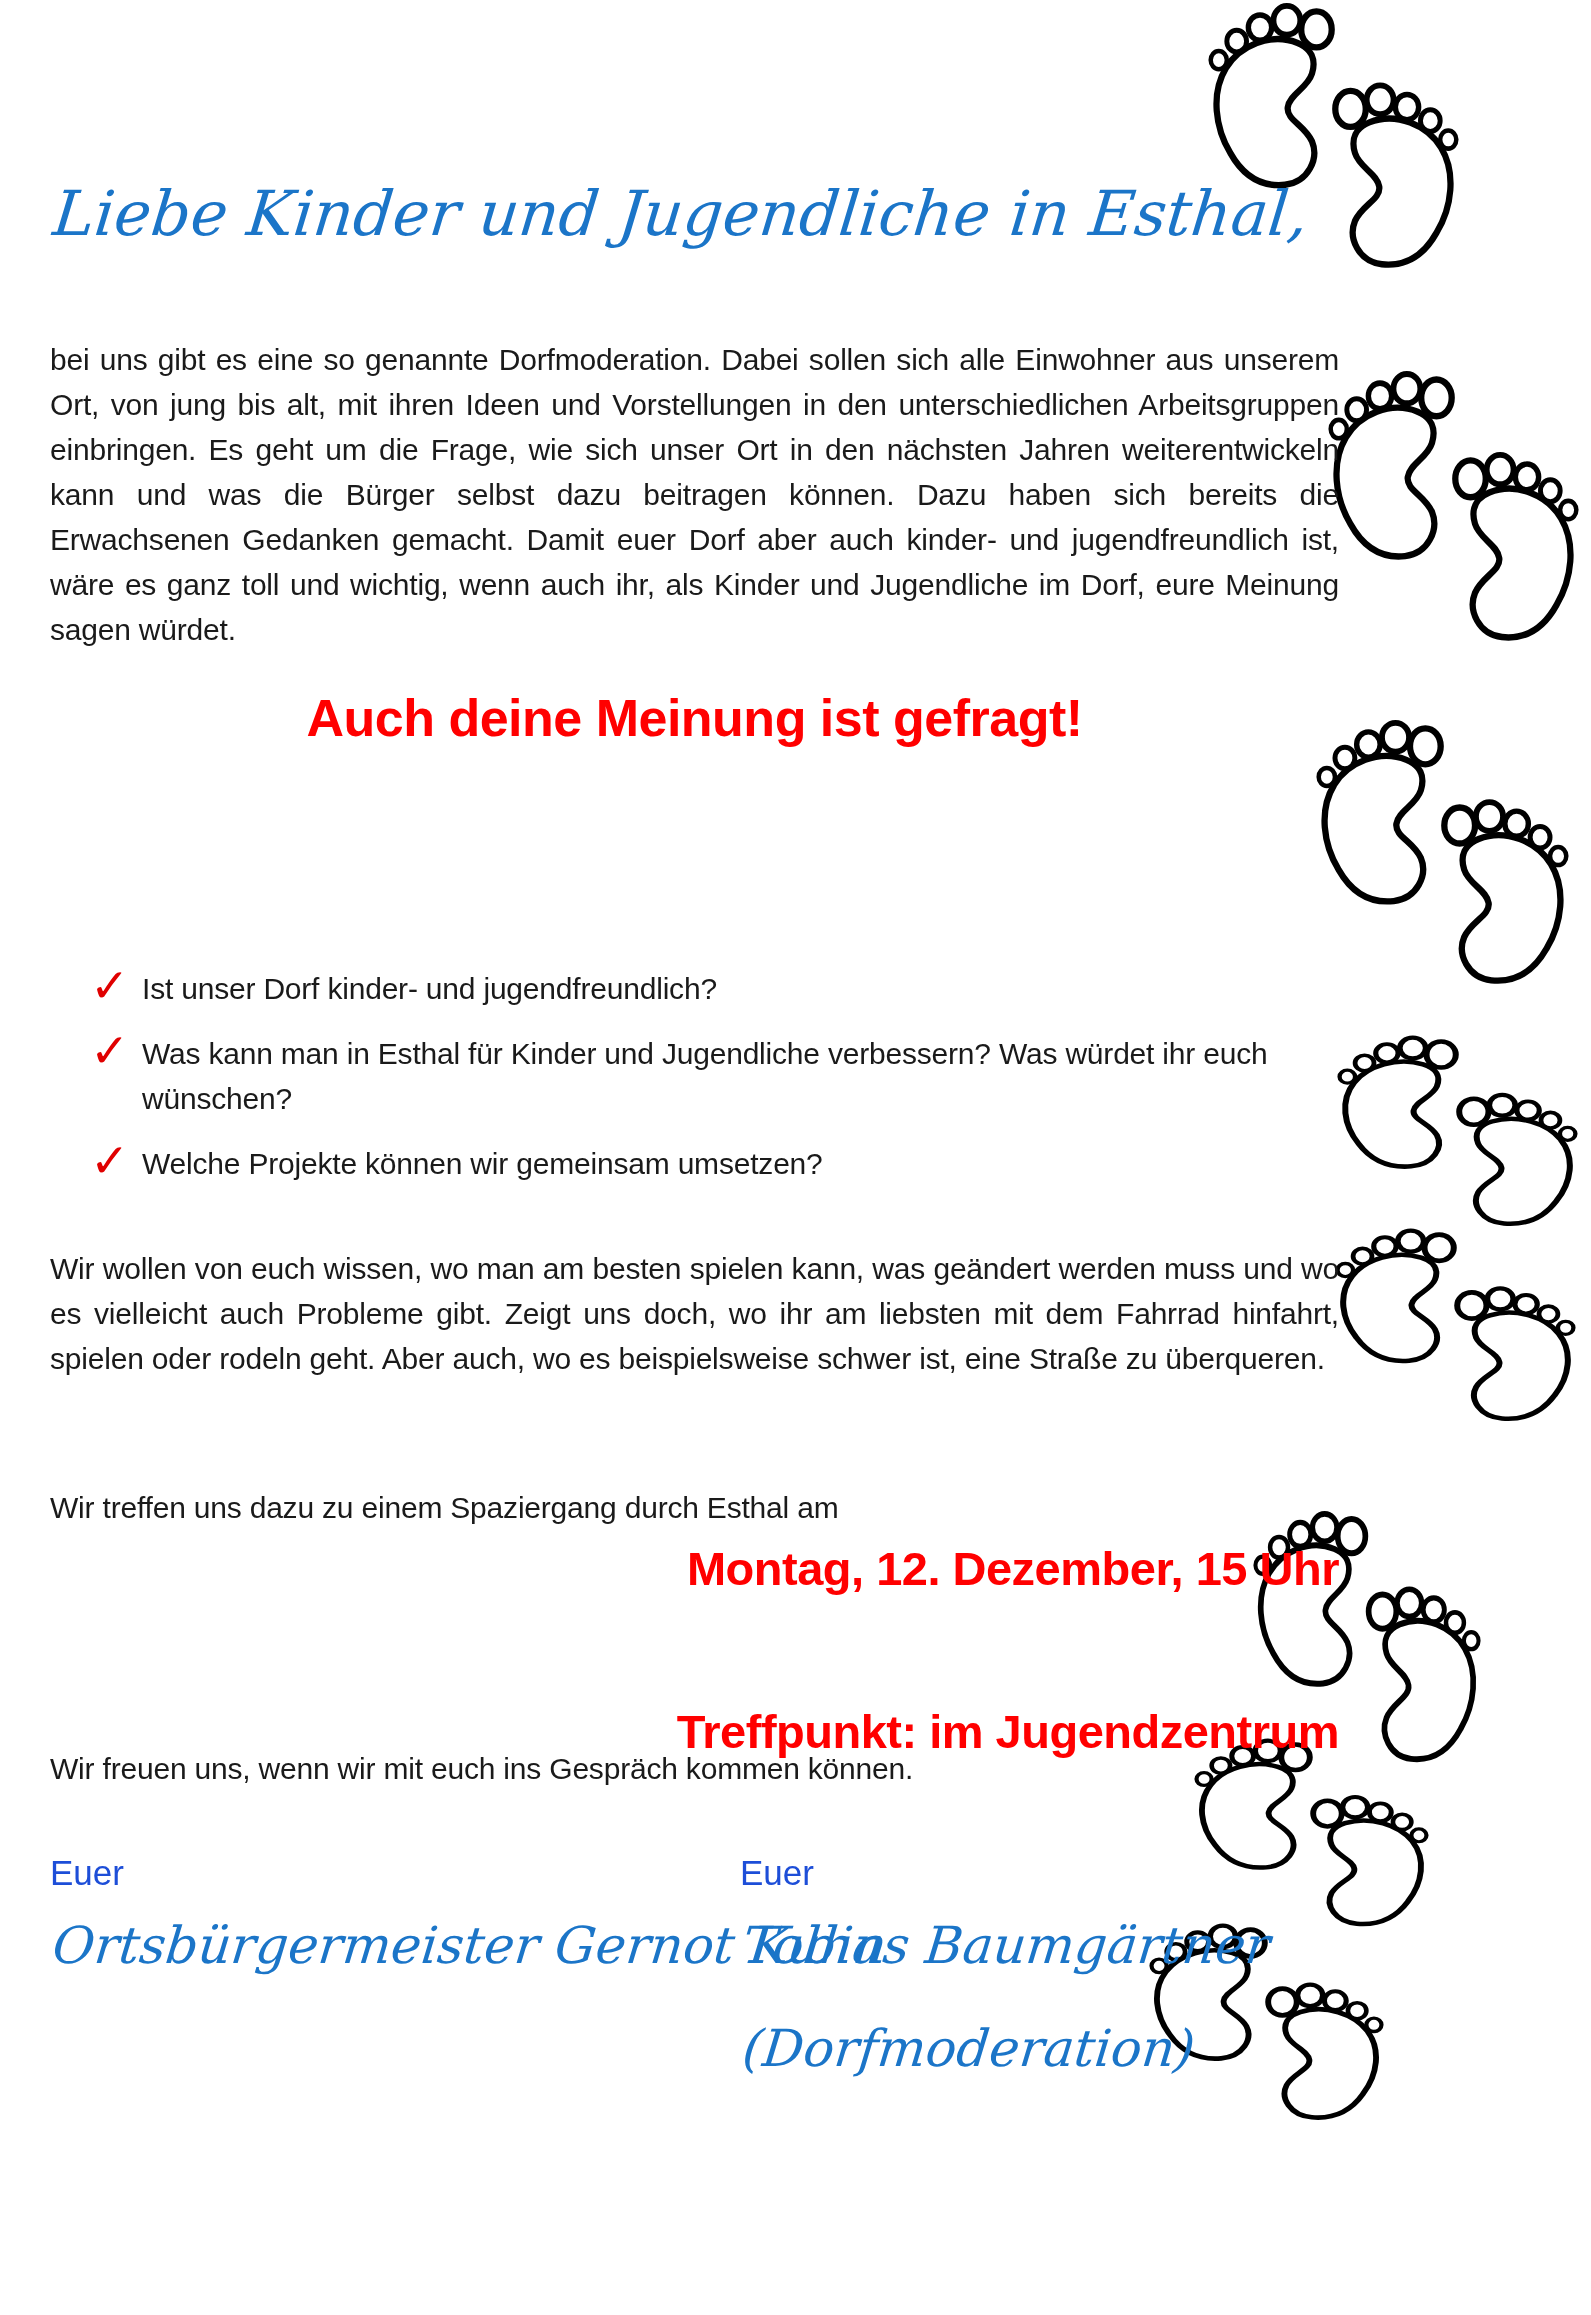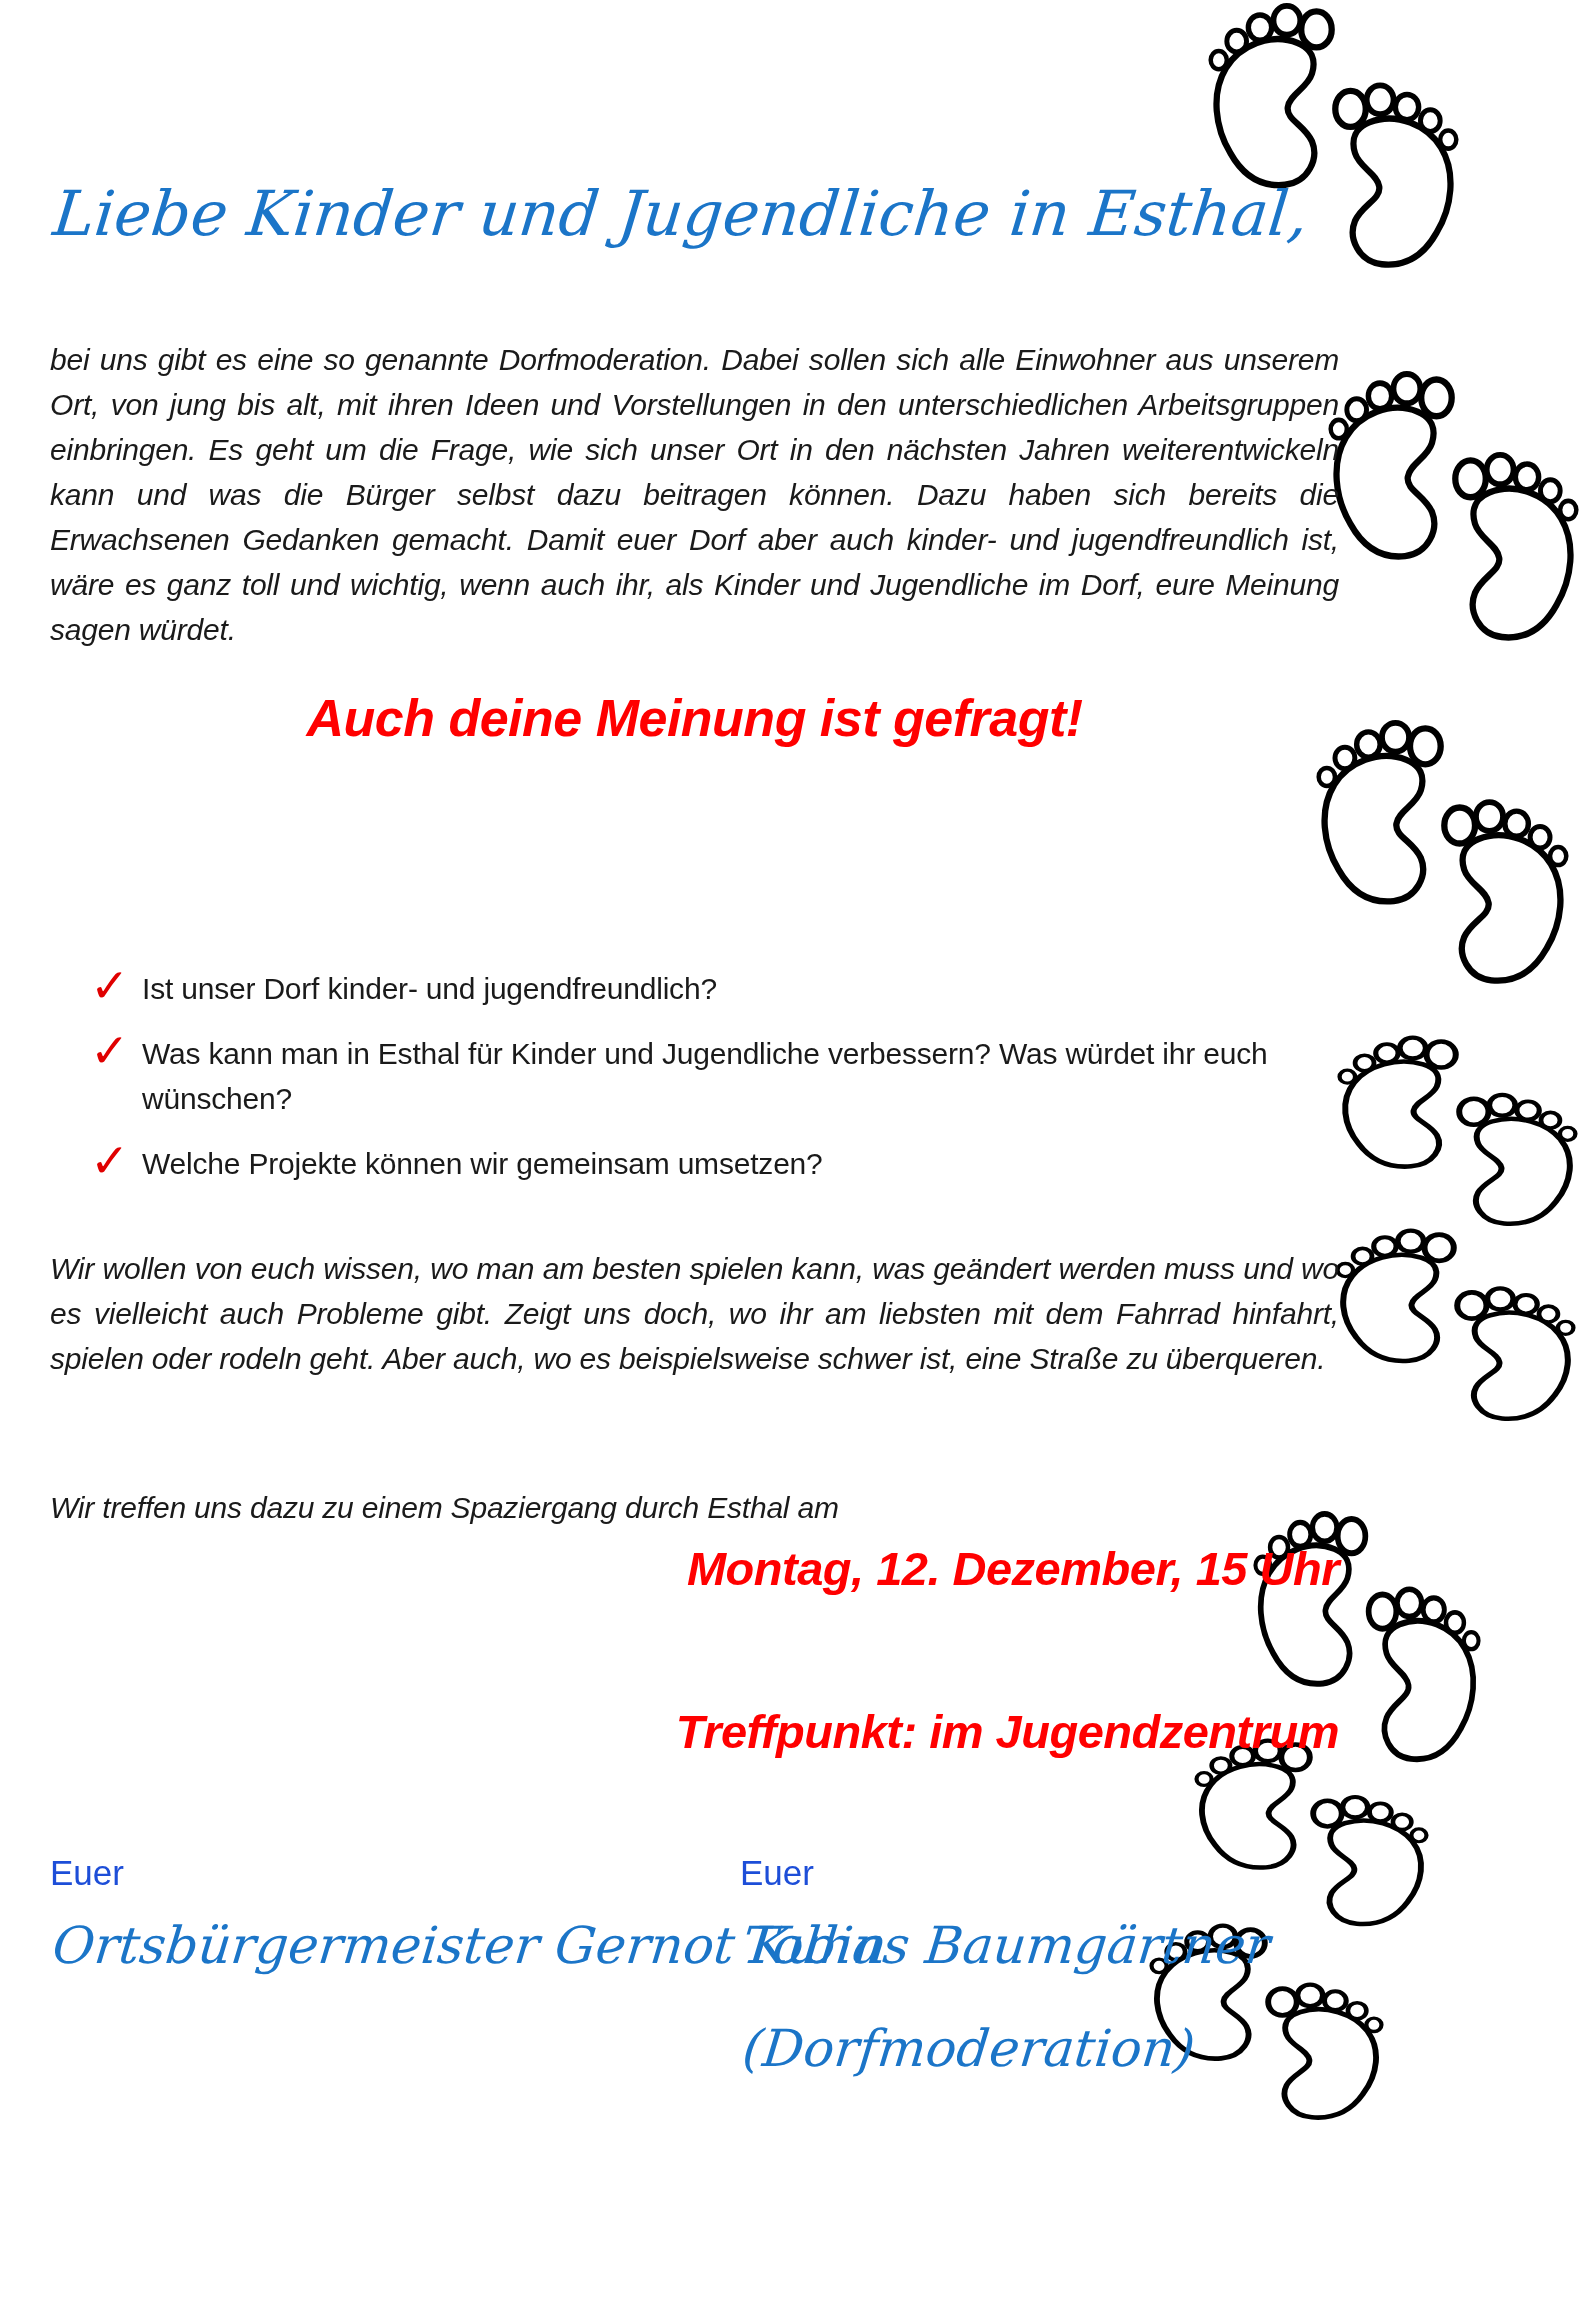--- a/index.html
+++ b/index.html
@@ -5,21 +5,21 @@
   html,body{margin:0;padding:0;background:#ffffff;}
   .page{
     position:relative;
     width:1591px;height:2316px;
     background:#ffffff;
     overflow:hidden;
     font-family:"Liberation Sans", sans-serif;
     color:#1a1a1a;
   }
   .abs{position:absolute;}
-  .col{left:50px;width:1289px;font-style:italic;}
+  .col{left:50px;width:1289px;}
   .body-text{
     font-size:30px;line-height:45px;letter-spacing:-0.2px;
     color:#1a1a1a;
   }
   .justified{text-align:justify;text-justify:inter-word;}
   .script{
     font-family:"DejaVu Serif", serif;
     font-style:italic;
     color:#1b75c8;
     transform:skewX(-6deg);
@@ -124,20 +124,21 @@
     </div>
   </div>
 
   <div class="abs col body-text justified" style="top:1246px">Wir wollen von euch wissen, wo man am besten spielen kann, was geändert werden muss und wo es vielleicht auch Probleme gibt. Zeigt uns doch, wo ihr am liebsten mit dem Fahrrad hinfahrt, spielen oder rodeln geht. Aber auch, wo es beispielsweise schwer ist, eine Straße zu überqueren.</div>
 
   <div class="abs col body-text" style="top:1485px">Wir treffen uns dazu zu einem Spaziergang durch Esthal am</div>
 
   <div class="abs col meeting-line" style="top:1541px">Montag, 12. Dezember, 15 Uhr</div>
   <div class="abs col meeting-line" style="top:1704px">Treffpunkt: im Jugendzentrum</div>
 
+  <div class="abs col body-text" style="top:1746px">Wir freuen uns, wenn wir mit euch ins Gespräch kommen können.</div>
 
   <div class="abs sig-label" style="left:50px;top:1853px">Euer</div>
   <div class="abs sig-label" style="left:740px;top:1853px">Euer</div>
 
   <div class="abs script sig-name" style="left:50px;top:1916px">Ortsbürgermeister Gernot Kuhn</div>
   <div class="abs script sig-name" style="left:740px;top:1916px">Tobias Baumgärtner</div>
   <div class="abs script sig-name" style="left:740px;top:2019px">(Dorfmoderation)</div>
 
 </div>
 

